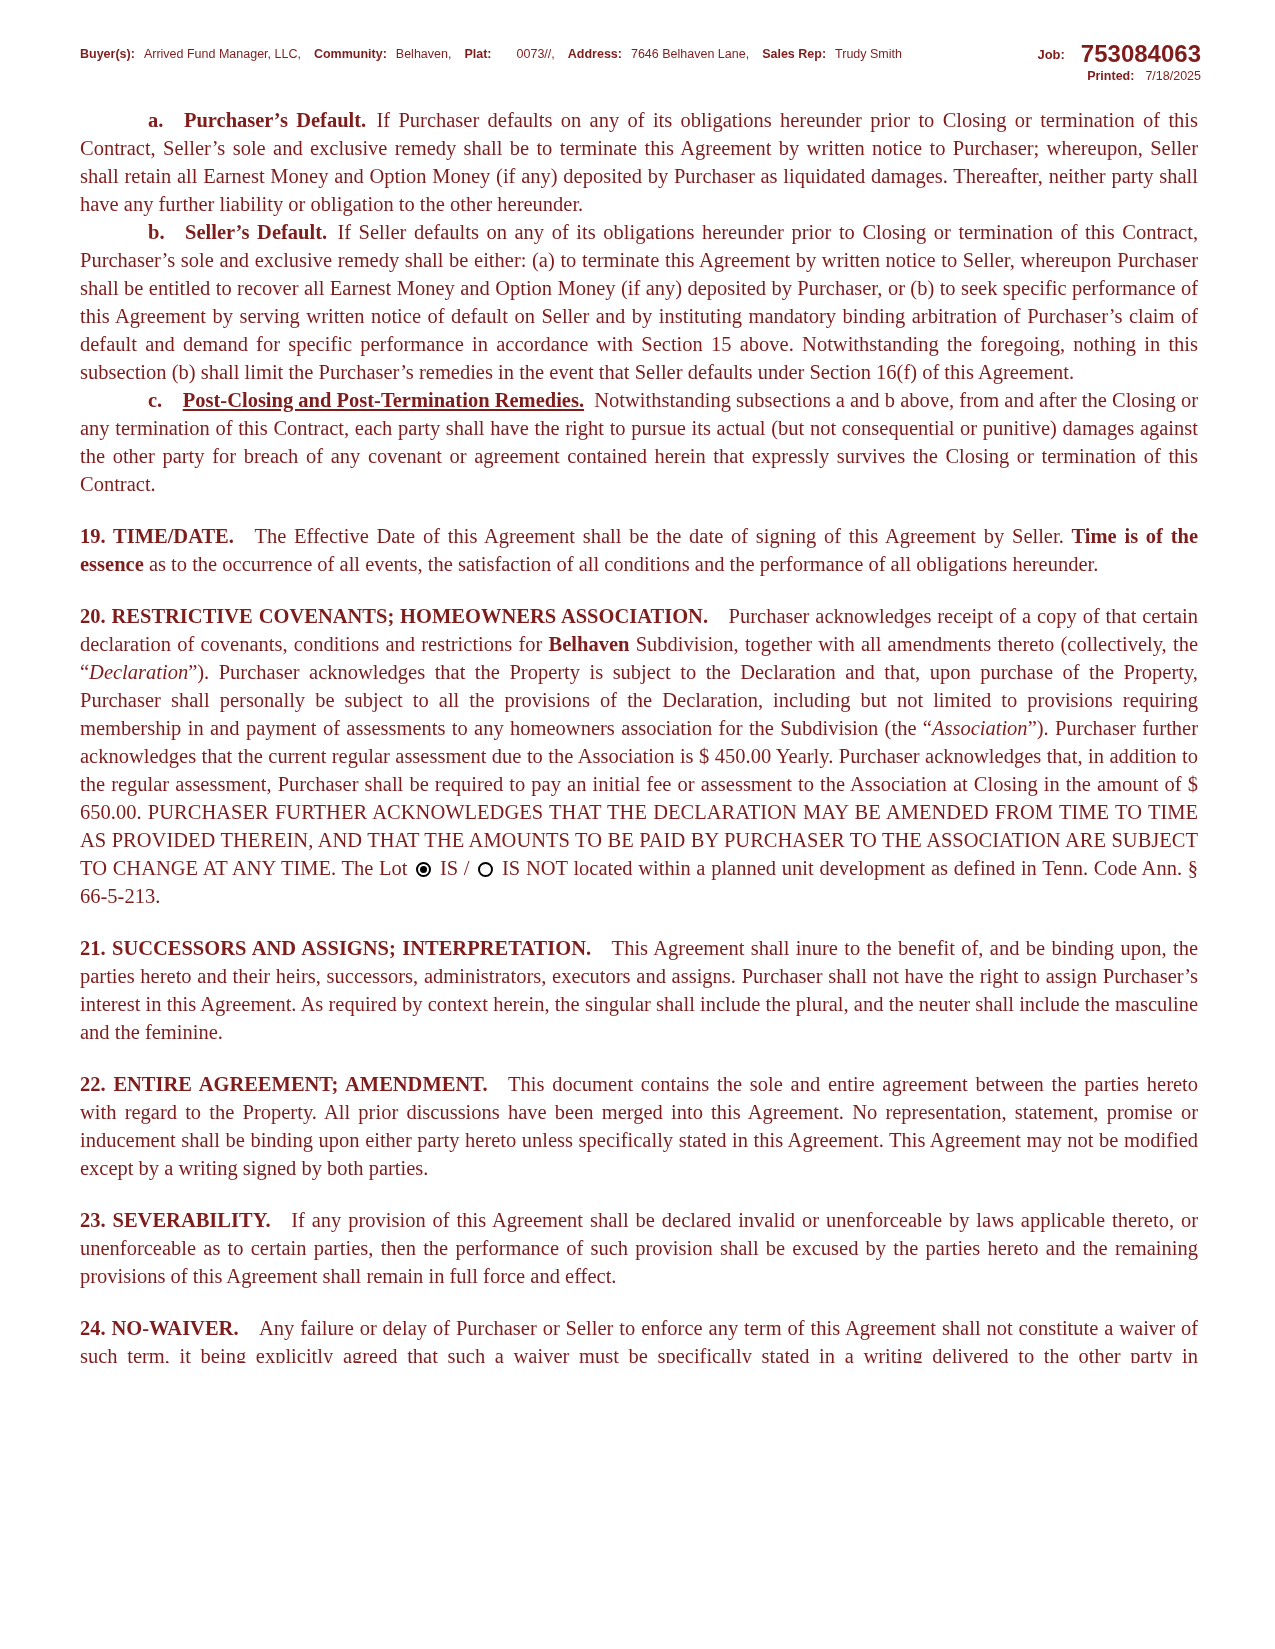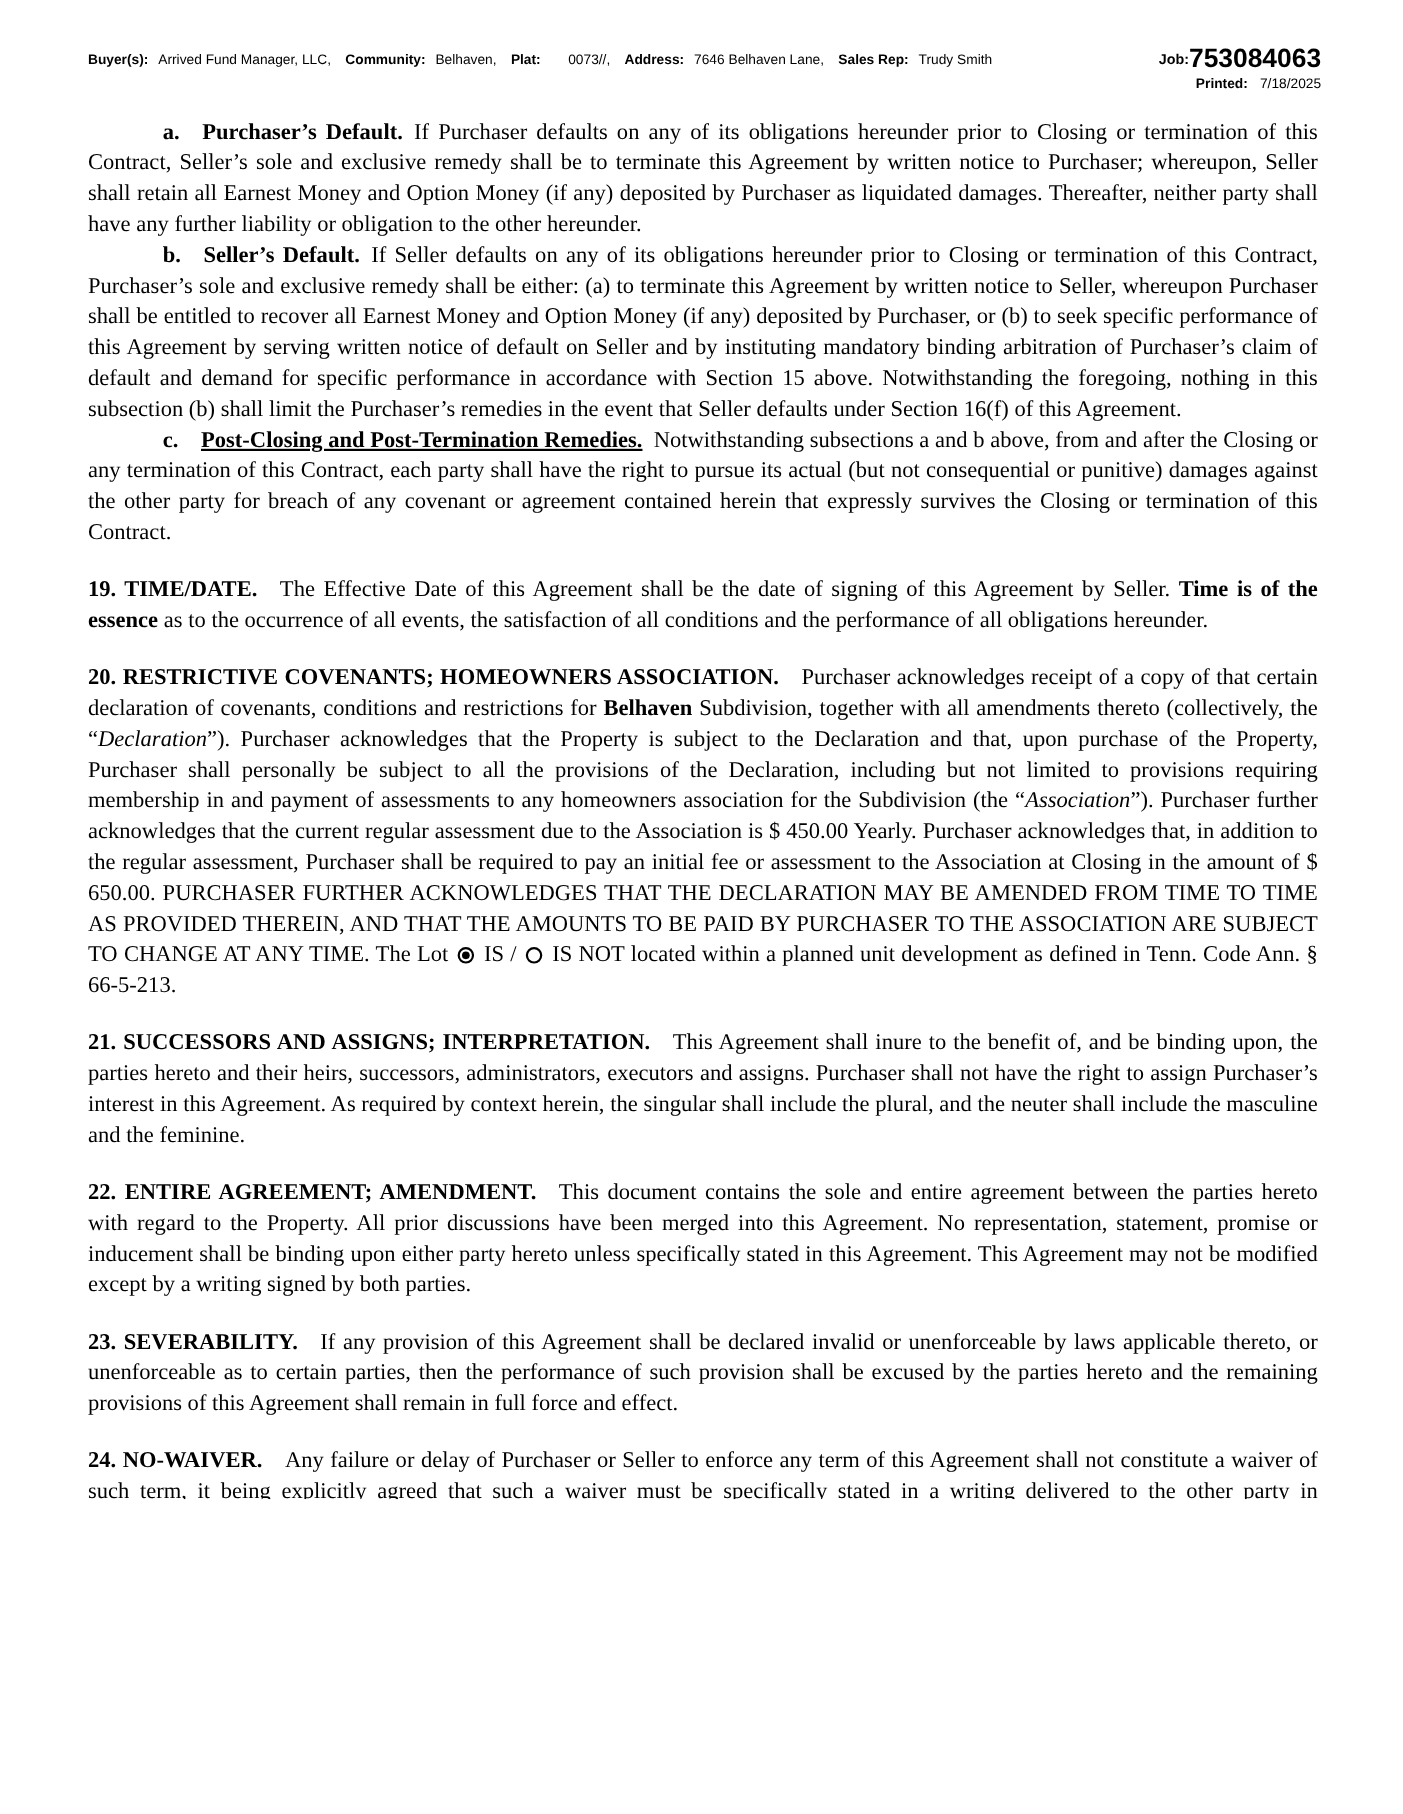--- a/index.html
+++ b/index.html
@@ -1,26 +1,26 @@
 <!DOCTYPE html>
 <html><head>
 <meta charset="utf-8">
 <style>
   html,body{margin:0;padding:0;background:#ffffff;}
-  .page{position:relative;width:1275px;height:1363px;background:#fff;overflow:hidden;color:#000000;}
+  .page{position:relative;width:1275px;height:1363px;background:#fff;overflow:hidden;color:#7f1d1d;}
 
   
   .header{position:absolute;top:40px;left:80px;right:74px;display:flex;justify-content:space-between;align-items:flex-start;font-family:"Liberation Sans",sans-serif;}
   .header-left{font-size:12.5px;line-height:1.35;padding-top:6px;white-space:nowrap;}
   .hl{font-weight:bold;margin-right:9px;}
   .hv{margin-right:13px;}
   .hv.wide-gap{padding-left:16px;}
   .header-right{text-align:right;line-height:1.15;}
   .job-line{font-weight:bold;}
-  .job-label{font-size:13px;margin-right:0;vertical-align:3px;}
+  .job-label{font-size:13px;margin-right:16px;vertical-align:3px;}
   .job-value{font-size:24px;}
   .printed-line{font-size:12.5px;margin-top:1px;}
   .printed-label{font-weight:bold;margin-right:11px;margin-top:19px;}
 
   
   .content{position:absolute;left:80px;top:106px;width:1118px;font-family:"Liberation Serif",serif;font-size:20.5px;line-height:28px;}
   .para{margin:0;text-align:justify;}
   .indent-sub{text-indent:68px;}
   .indent-a25{text-indent:16px;}
   .mt-sub{margin-top:0;}

